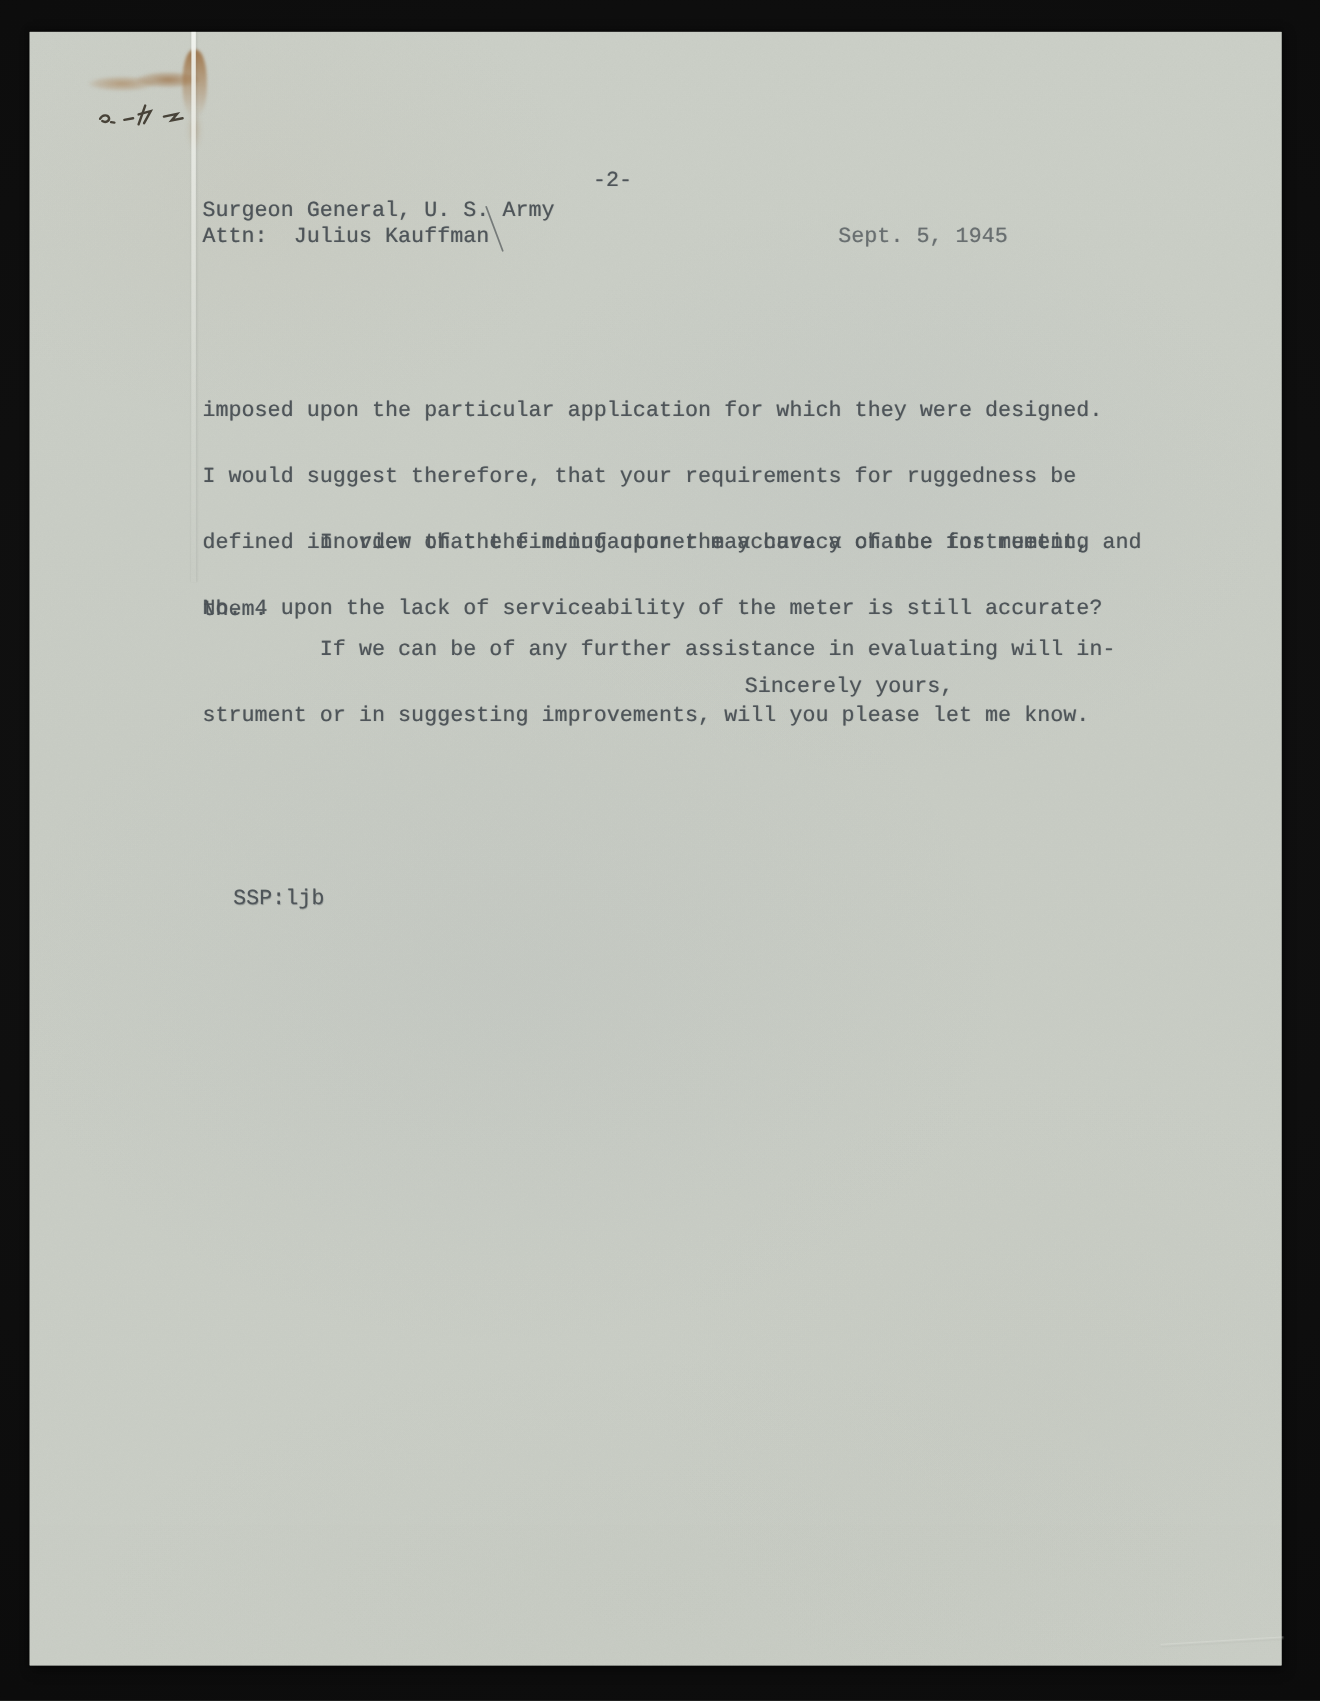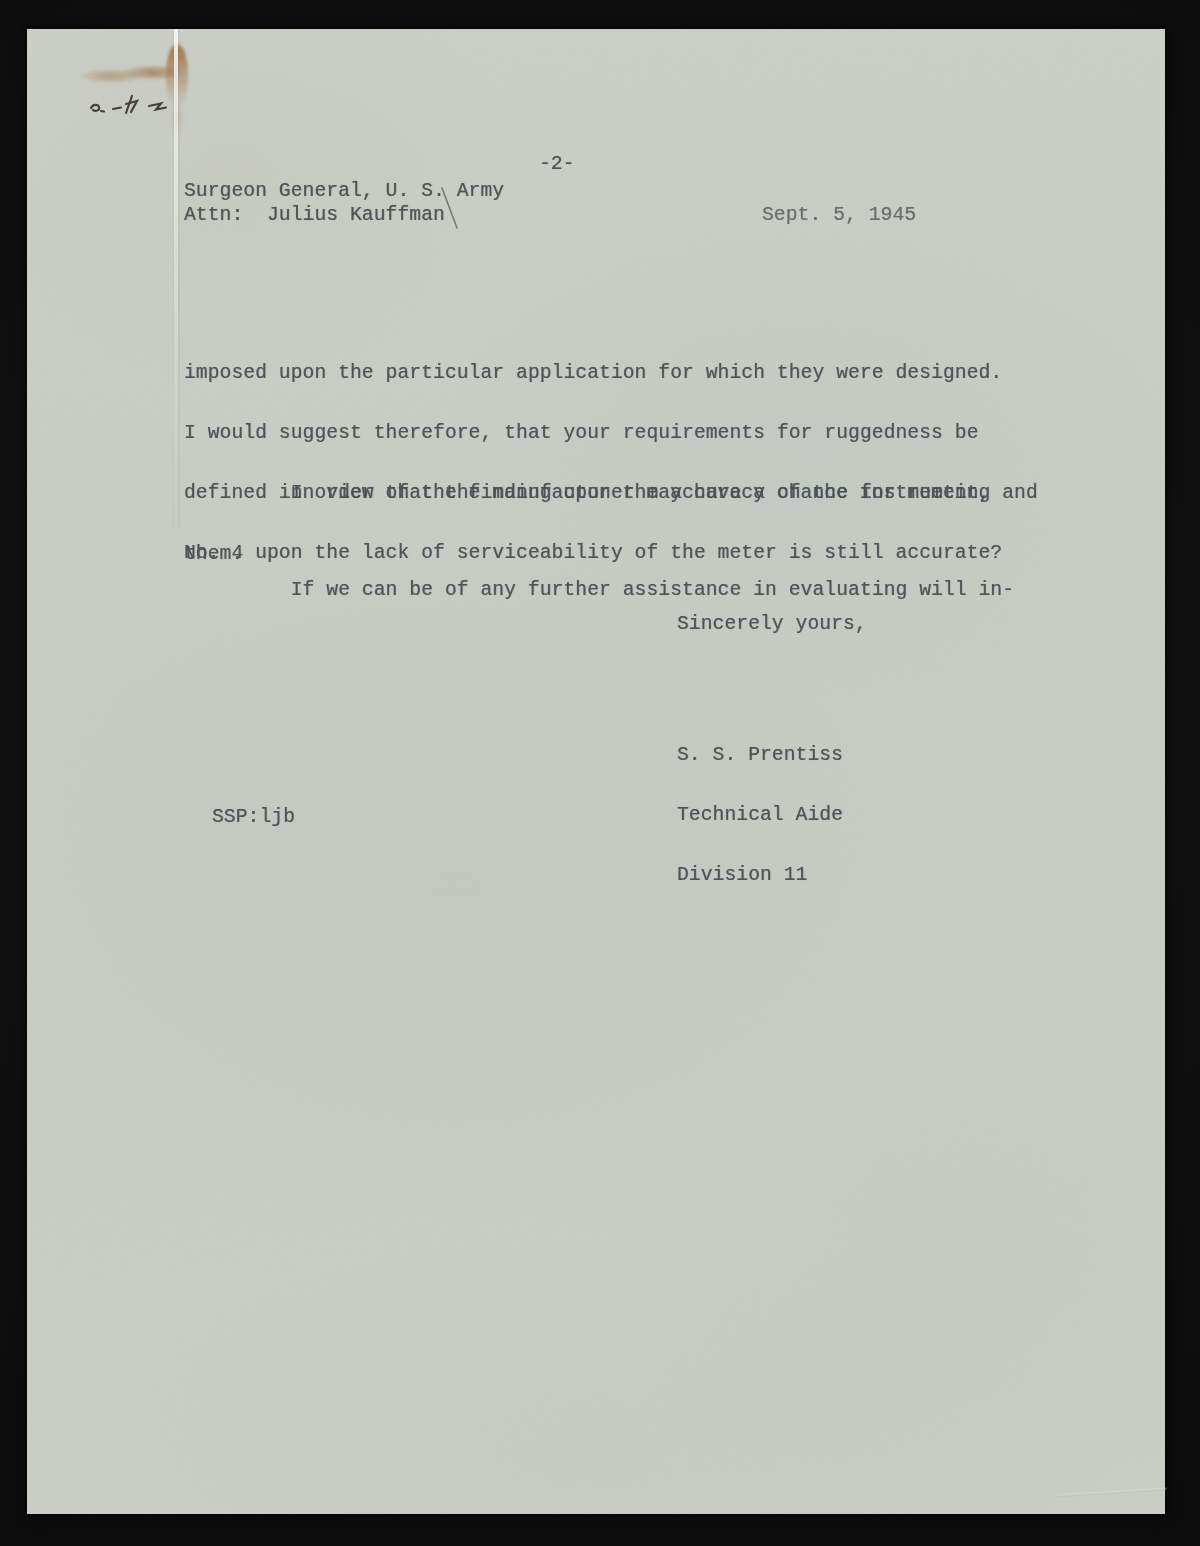--- a/index.html
+++ b/index.html
@@ -149,26 +149,22 @@
       <div class="typed-line">them.</div>
     </div>
 
     <div class="para" style="left:157px; top:416px;">
       <div class="typed-line">         In view of the finding upon the accuracy of the instrument, and</div>
       <div class="typed-line">No. 4 upon the lack of serviceability of the meter is still accurate?</div>
     </div>
 
     <div class="para" style="left:157px; top:513px;">
       <div class="typed-line">         If we can be of any further assistance in evaluating will in-</div>
+      <div class="typed-line">strument or in suggesting improvements, will you please let me know.</div>
     </div>
 
     <div class="typed-line" style="left:650px; top:583px;">Sincerely yours,</div>
 
-    <div class="para" style="left:650px; top:678px;">
-      <div class="typed-line">S. S. Prentiss</div>
-      <div class="typed-line">Technical Aide</div>
-      <div class="typed-line">Division 11</div>
-    </div>
 
     <div class="typed-line" style="left:157px; top:776px;margin-left:28px;">SSP:ljb</div>
 
   </div>
 </div>
 
 </body></html>

